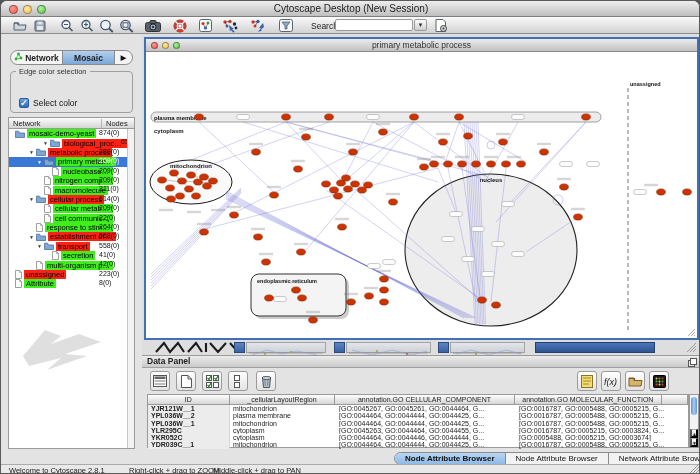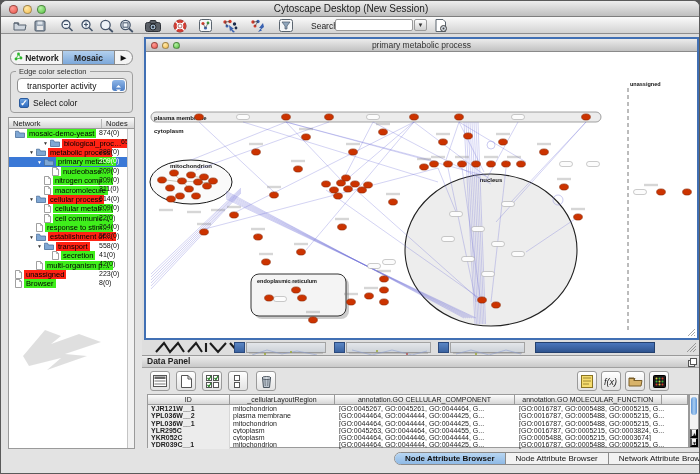--- a/index.html
+++ b/index.html
@@ -230,27 +230,20 @@
       <span>Network</span>
     </div>
     <div class="cp-tab active">
       <span>Mosaic</span>
     </div>
     <div class="cp-tab-more">▶</div>
   </div>
 
   <div class="cp-group">
     <span class="cp-legend">Edge color selection</span>
-    <div class="cp-combo">
-      <span class="val">transporter activity</span>
-      <span class="cap"><svg width="13" height="11">
-            <path d="M6.5,2 L9,4.5 L4,4.5 Z" fill="#fff"></path>
-            <path d="M6.5,9 L4,6.5 L9,6.5 Z" fill="#fff"></path>
-          </svg></span>
-    </div>
     <div class="cp-check">
       <div class="cbx" id="select-nodes-cbx">✓</div>
       <span class="lbl">Select color</span>
     </div>
   </div>
 
   <div class="tree">
     <div class="tree-head">
       <span class="c1">Network</span>
       <span class="c2">Nodes</span>
@@ -426,21 +419,21 @@
           <span class="tcount">223(0)</span>
         </div>
         <div class="trow" style="padding-left: 4px;">
           <span class="arrow" style="width: 1px;"></span>
           <span class="ticon">
             <svg width="7" height="9">
               <path d="M0.5,0.5 L4.5,0.5 L6.5,2.5 L6.5,8.5 L0.5,8.5 Z" fill="#fff" stroke="#888" stroke-width="0.8"></path>
               <path d="M4.5,0.5 L4.5,2.5 L6.5,2.5" fill="none" stroke="#888" stroke-width="0.6"></path>
             </svg>
           </span>
-          <span class="tlabel green" style="max-width: 84px;">Browser</span>
+          <span class="tlabel green" style="max-width: 84px;">Attribute</span>
           <span class="tcount">8(0)</span>
         </div>
       </div>
     <div class="tree-scroll"></div>
     <svg class="blob" width="95" height="55">
         <path d="M6,30 L28,4 L44,10 L34,18 L62,8 L84,16 L48,28 L70,30 L30,44 L44,32 L12,40 Z" fill="#c0c0c0"></path>
       </svg>
   </div>
 
   <div class="mdi"></div>
@@ -816,14 +809,24 @@
       <button class="garr" style="top:43px">▼</button>
     </div>
 
     <div class="btabs" id="browser-tabs">
         <div class="btab active">Node Attribute Browser</div>
         <div class="btab">Node Attribute Browser</div>
         <div class="btab">Network Attribute Browser</div>
       </div>
   </div>
 
+  <div class="statusbar">
+    <span style="left:8px">Welcome to Cytoscape 2.8.1</span>
+    <span style="left:128px">Right-click + drag to ZOOM</span>
+    <span style="left:212px">Middle-click + drag to PAN</span>
+    <svg style="position:absolute;right:1px;bottom:1px" width="10" height="10">
+        <line x1="0" y1="9" x2="9" y2="0" stroke="#999"></line>
+        <line x1="3" y1="9" x2="9" y2="3" stroke="#999"></line>
+        <line x1="6" y1="9" x2="9" y2="6" stroke="#999"></line>
+      </svg>
+  </div>
 
 </div>
 
 </body></html>

